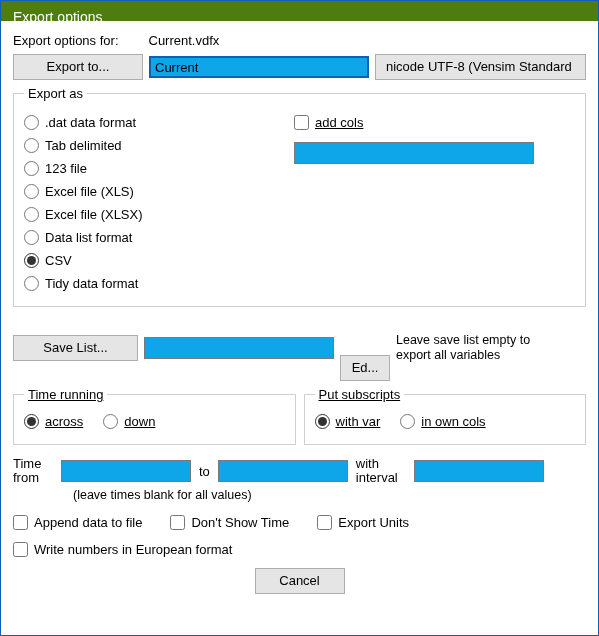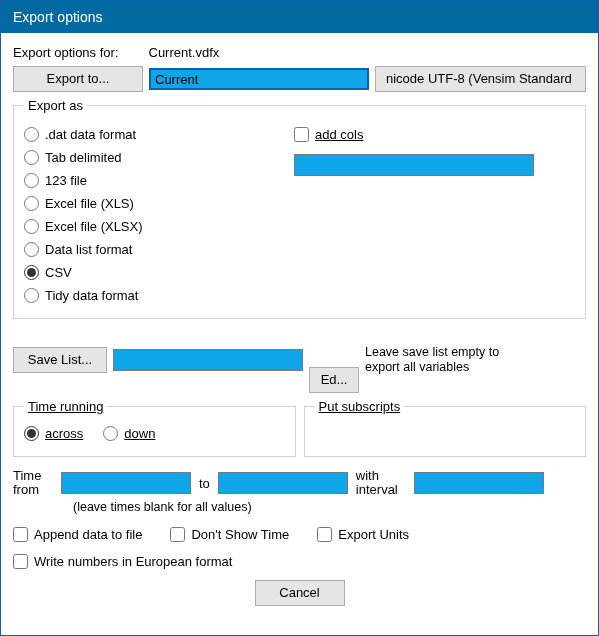--- a/index.html
+++ b/index.html
@@ -7,23 +7,23 @@
     margin: 0;
     font-family: "Segoe UI", Tahoma, sans-serif;
     font-size: 13px;
     background: #fff;
     width: 599px;
     height: 636px;
     overflow: hidden;
     border: 1px solid #0f5fb5;
   }
   .titlebar {
-    background: #0369a1;
+    background: #4d7c0f;
     color: #fff;
-    height: 32px;
+    height: 20px;
     line-height: 32px;
     padding-left: 12px;
     font-size: 14px;
   }
   .client {
     padding: 12px 12px 6px 12px;
   }
   .row {
     display: flex;
     align-items: center;
@@ -158,21 +158,21 @@
         <label class="check-row" style="margin-bottom:10px;">
           <input type="checkbox" style="">
           <span>add cols</span>
         </label>
         <input class="text-input" style="width: 240px;" value="">
       </div>
     </div>
   </fieldset>
 
   <div class="row" style="align-items:center;">
-    <button class="btn" style="width:94px;">Save List...</button>
+    <button class="btn" style="width:125px;">Save List...</button>
     <input class="text-input" style="width: 190px;" value="">
     <button class="btn" style="width:50px;margin-top:40px;">Ed...</button>
     <div class="save-list-note">Leave save list empty to export all variables</div>
   </div>
 
   <div class="small-fieldset-row">
     <fieldset>
       <legend>Time running</legend>
       <div class="inline-radios">
         <label class="radio-row">
@@ -180,20 +180,30 @@
             <span>across</span>
           </label>
         <label class="radio-row">
             <input type="radio" name="tr" style="">
             <span>down</span>
           </label>
       </div>
     </fieldset>
     <fieldset>
       <legend>Put subscripts</legend>
+      <div class="inline-radios">
+        <label class="radio-row">
+            <input type="radio" name="sub" checked="" style="">
+            <span>with var</span>
+          </label>
+        <label class="radio-row">
+            <input type="radio" name="sub" style="">
+            <span>in own cols</span>
+          </label>
+      </div>
     </fieldset>
   </div>
 
   <div class="time-row">
     <span style="width:40px; line-height:1.1;">Time from</span>
     <input class="text-input" value="" style="">
     <span>to</span>
     <input class="text-input" value="" style="">
     <span style="width:50px; line-height:1.1;">with interval</span>
     <input class="text-input" value="" style="">

